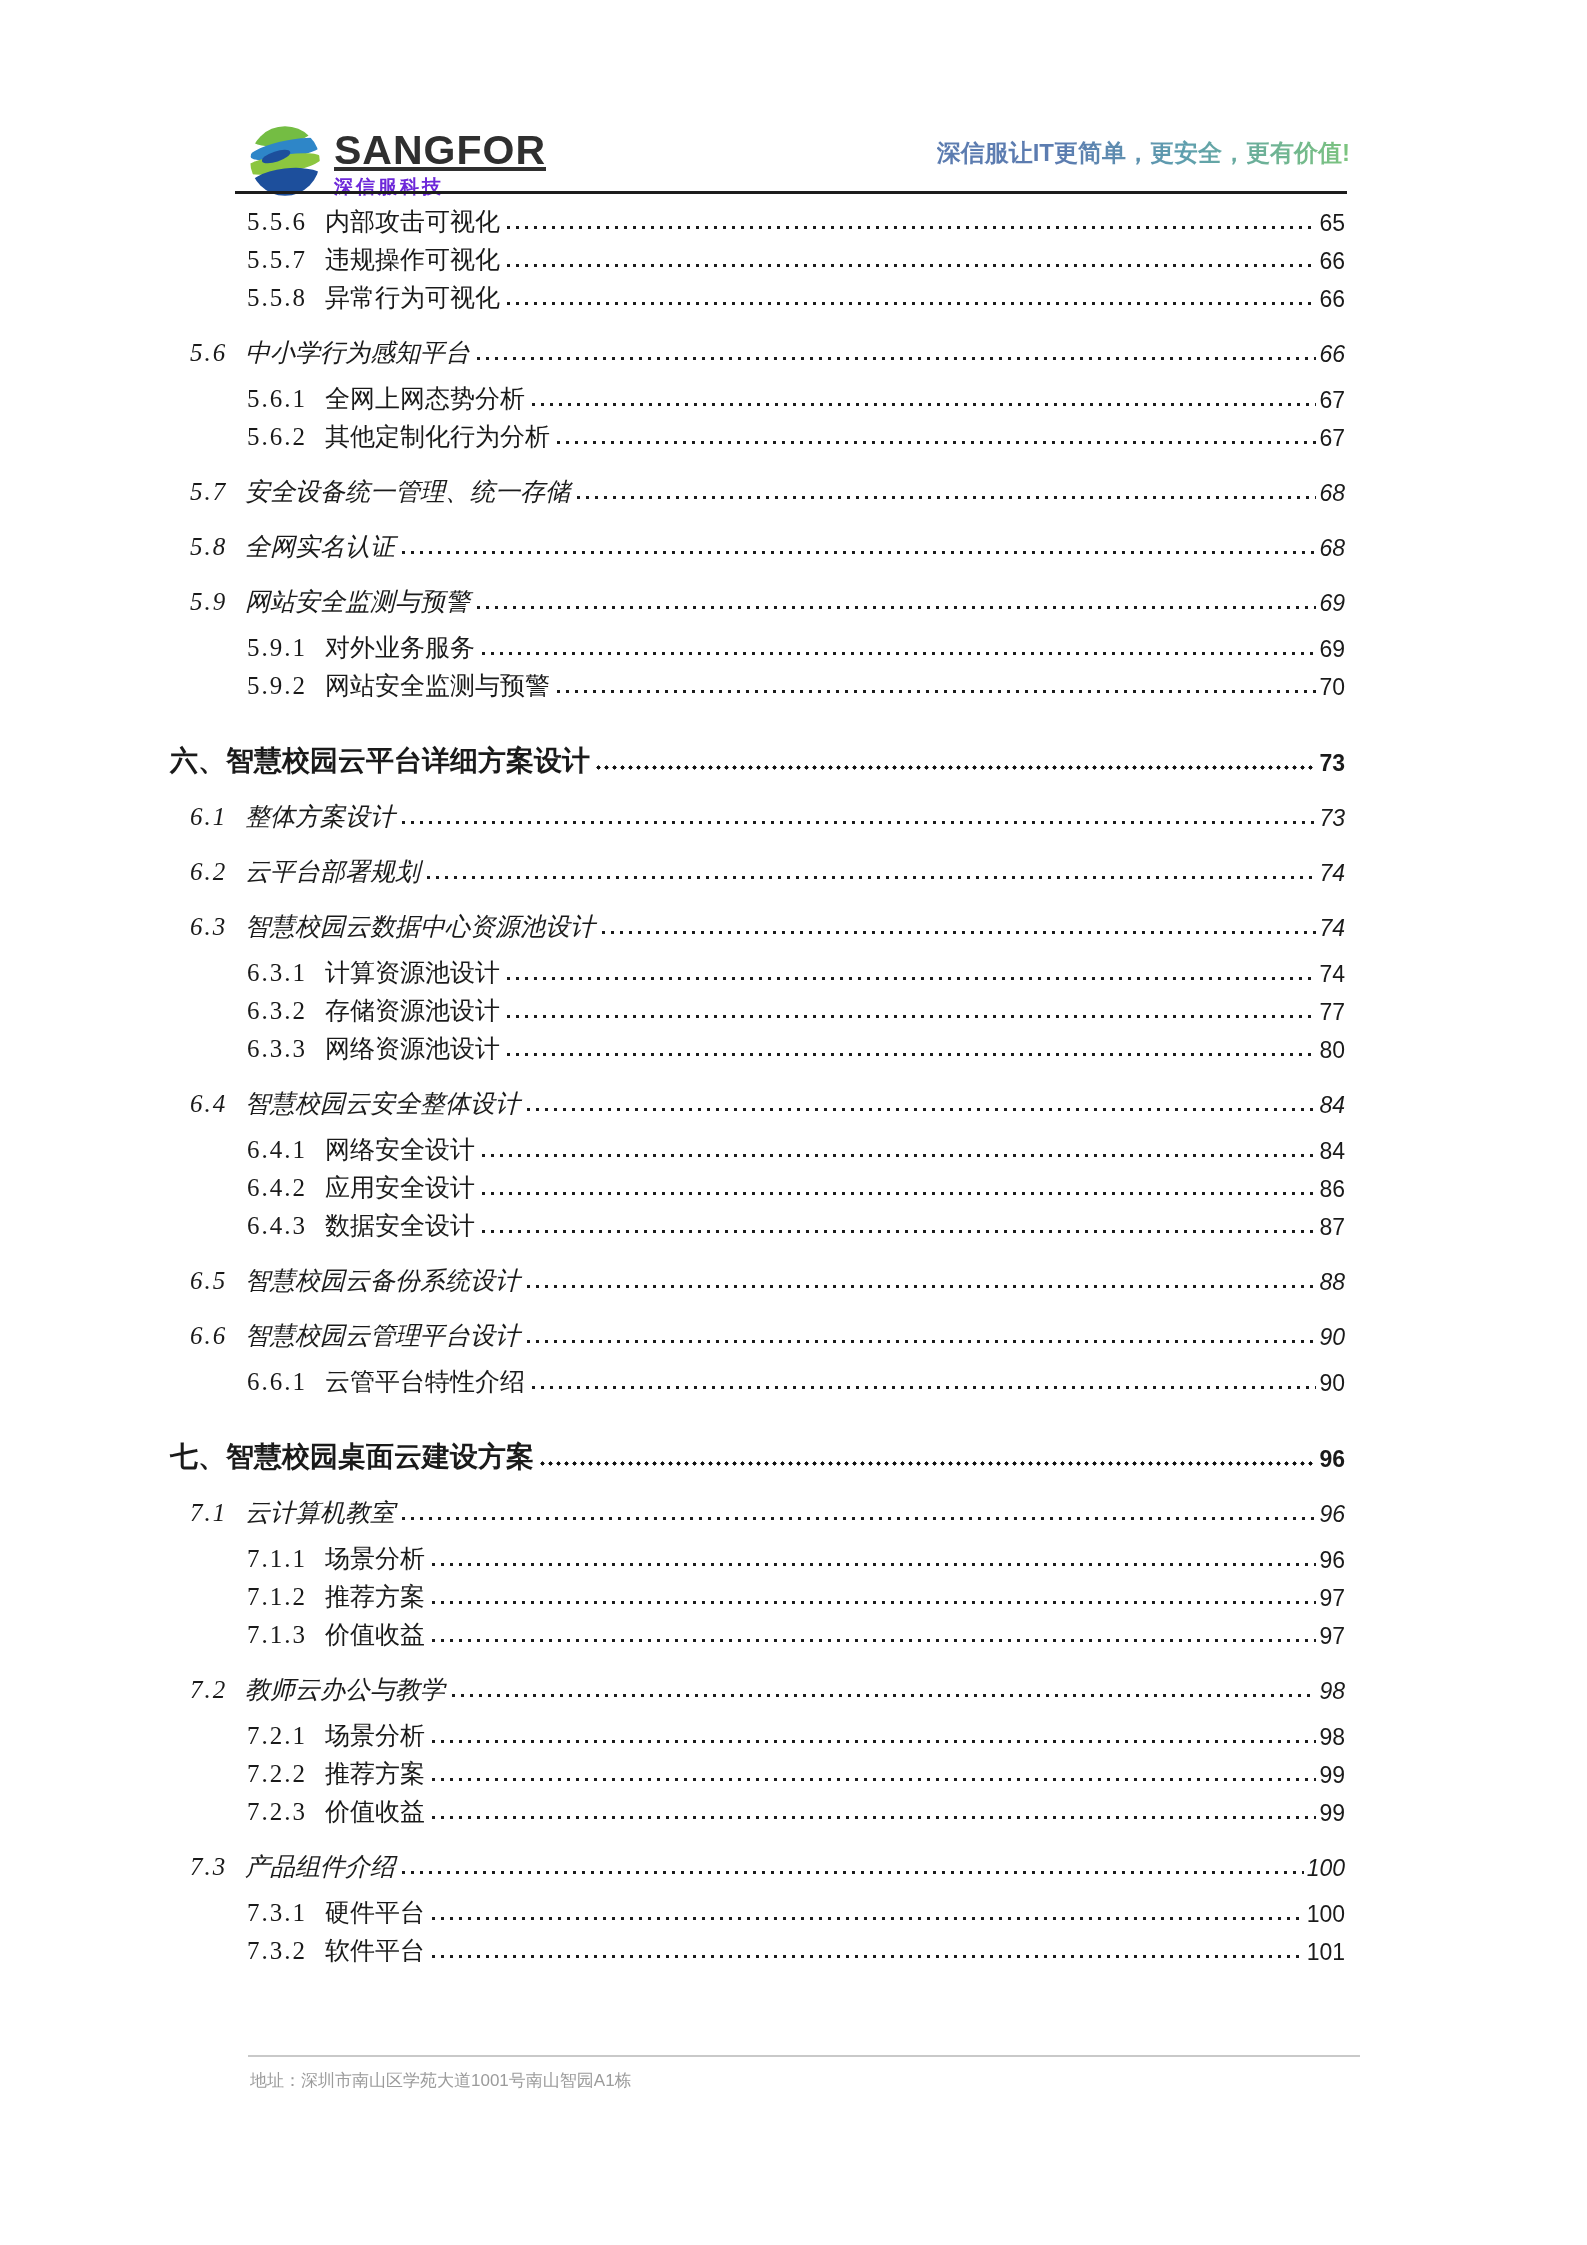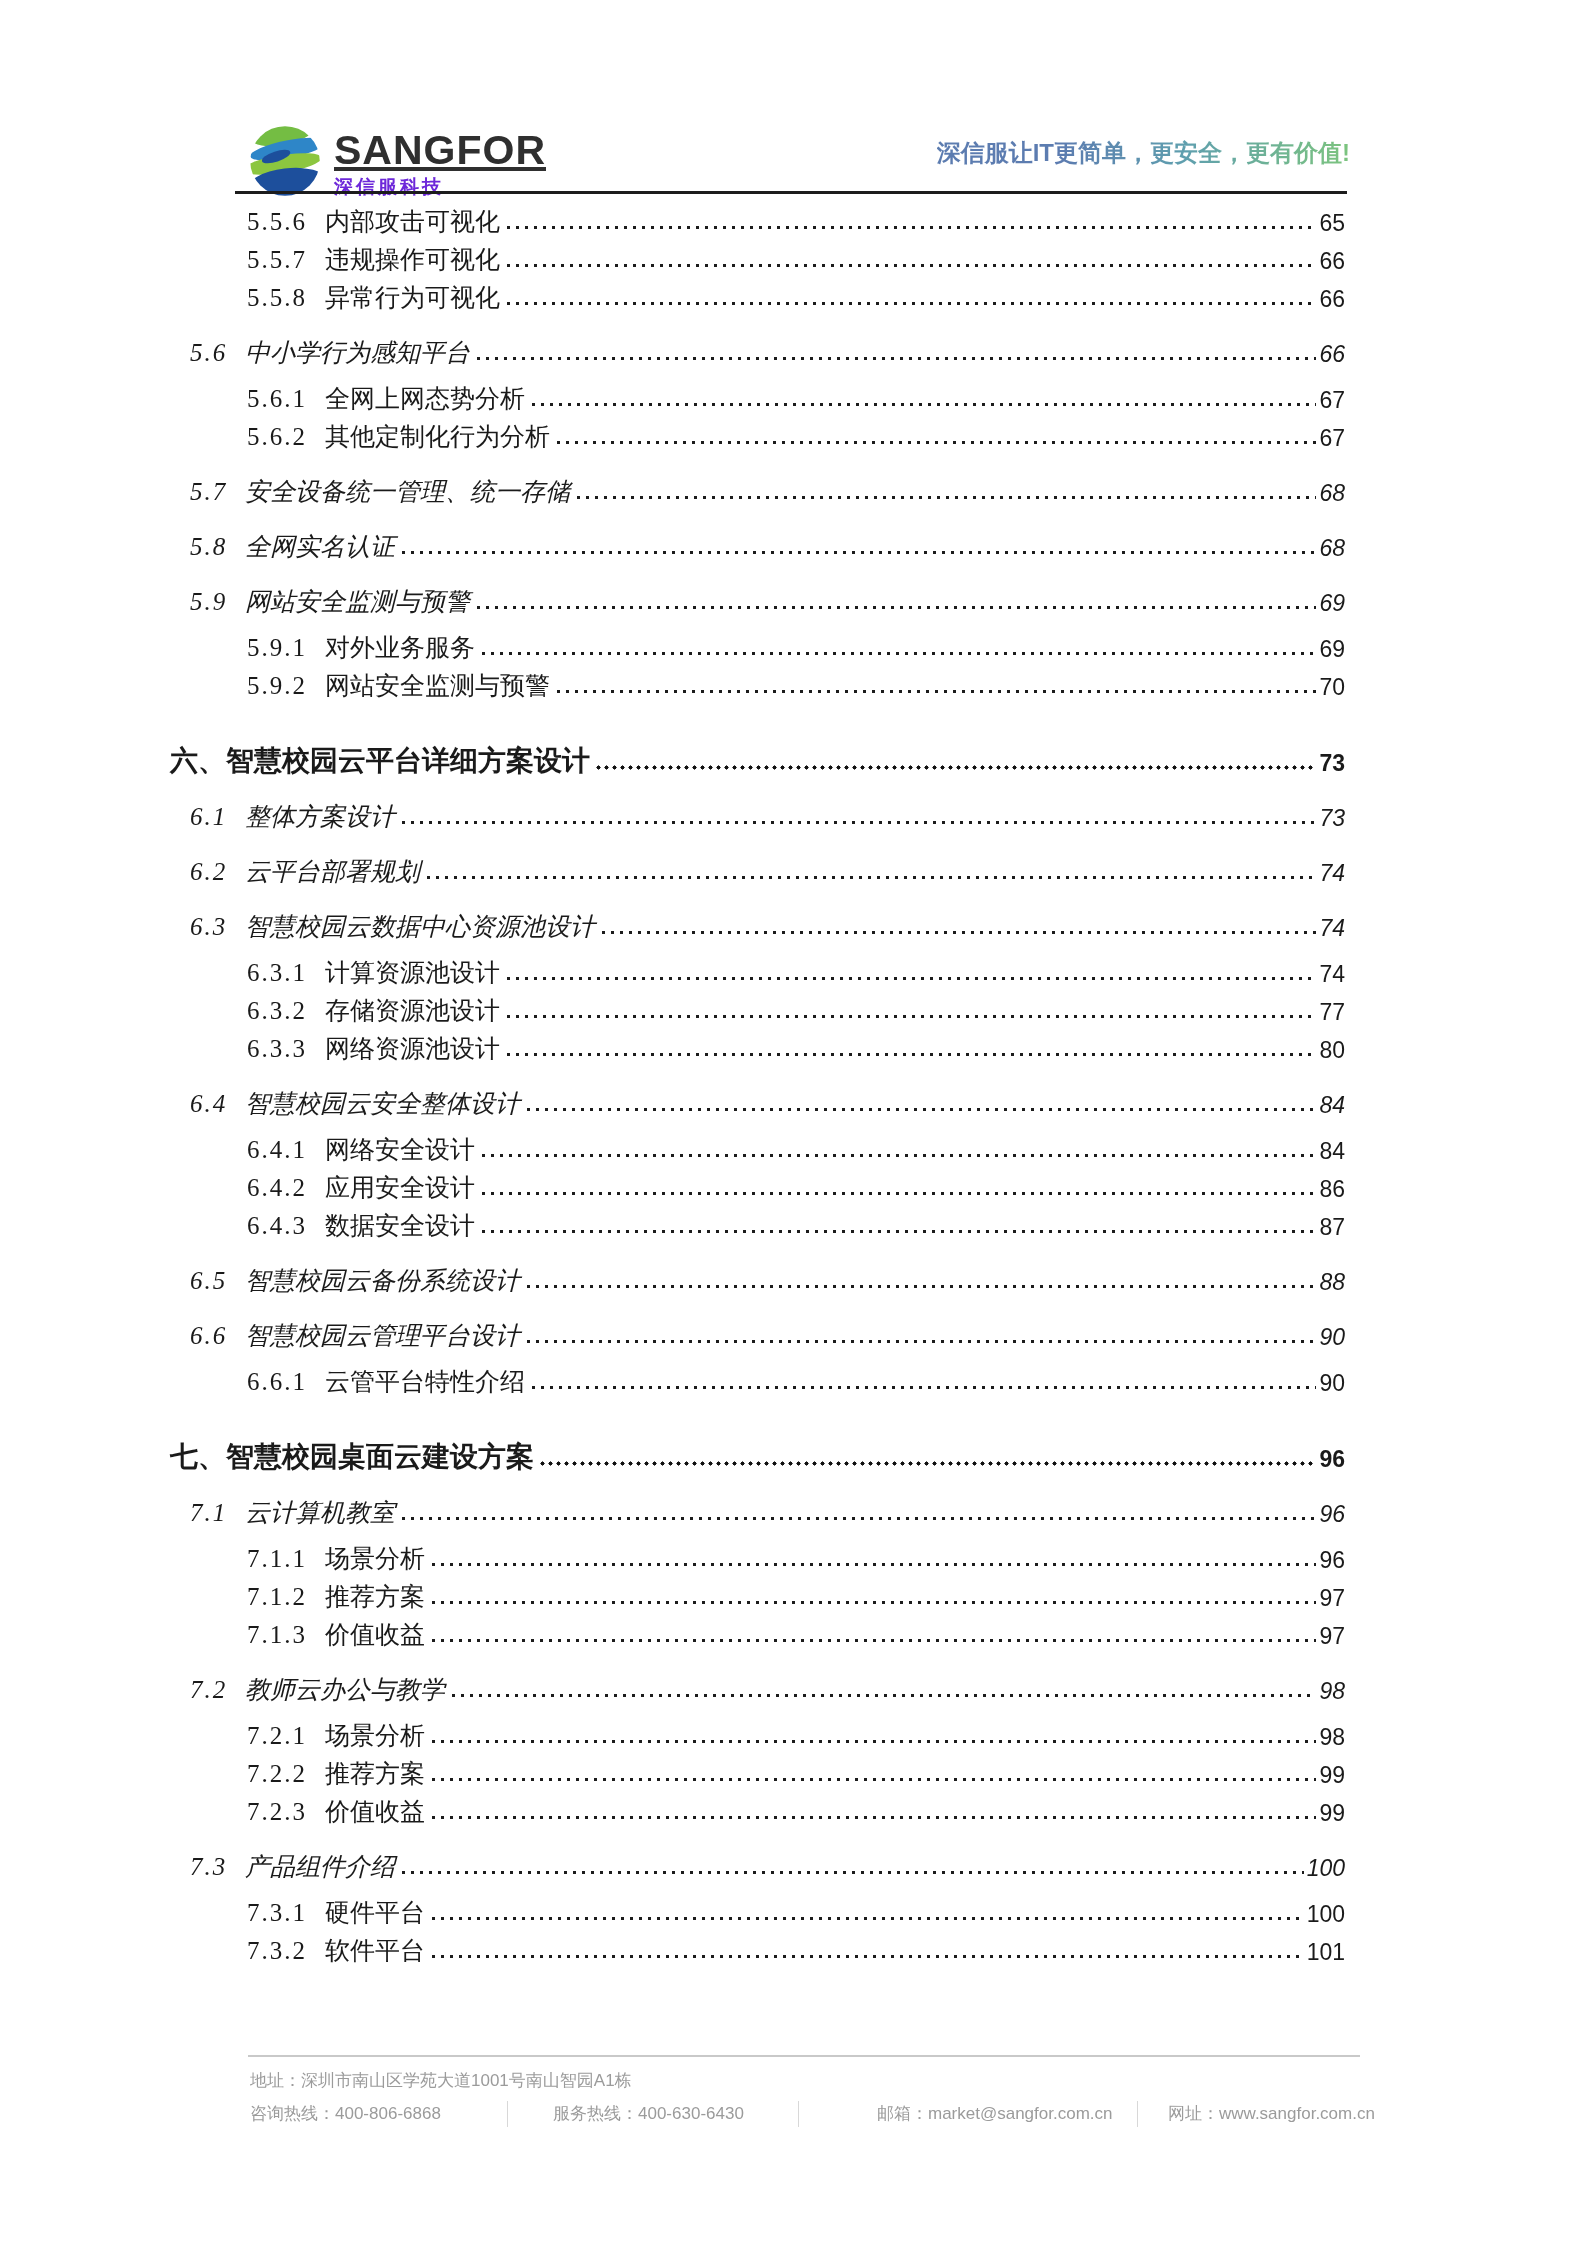--- a/index.html
+++ b/index.html
@@ -310,21 +310,15 @@
         <span class="num">7.3.2</span>
         <span class="title">软件平台</span>
         <span class="leader"></span>
         <span class="pg">101</span>
       </div>
     </div>
 
   <div class="footer-rule"></div>
   <div class="footer">
     <div class="footer-line1">地址：深圳市南山区学苑大道1001号南山智园A1栋</div>
-    <div class="footer-line2">
-        <span class="footer-cell c1">咨询热线：400-806-6868</span>
-        <span class="footer-cell c2">服务热线：400-630-6430</span>
-        <span class="footer-cell c3">邮箱：market@sangfor.com.cn</span>
-        <span class="footer-cell c4">网址：www.sangfor.com.cn</span>
-      </div>
   </div>
 
 </div>
 
 </body></html>

